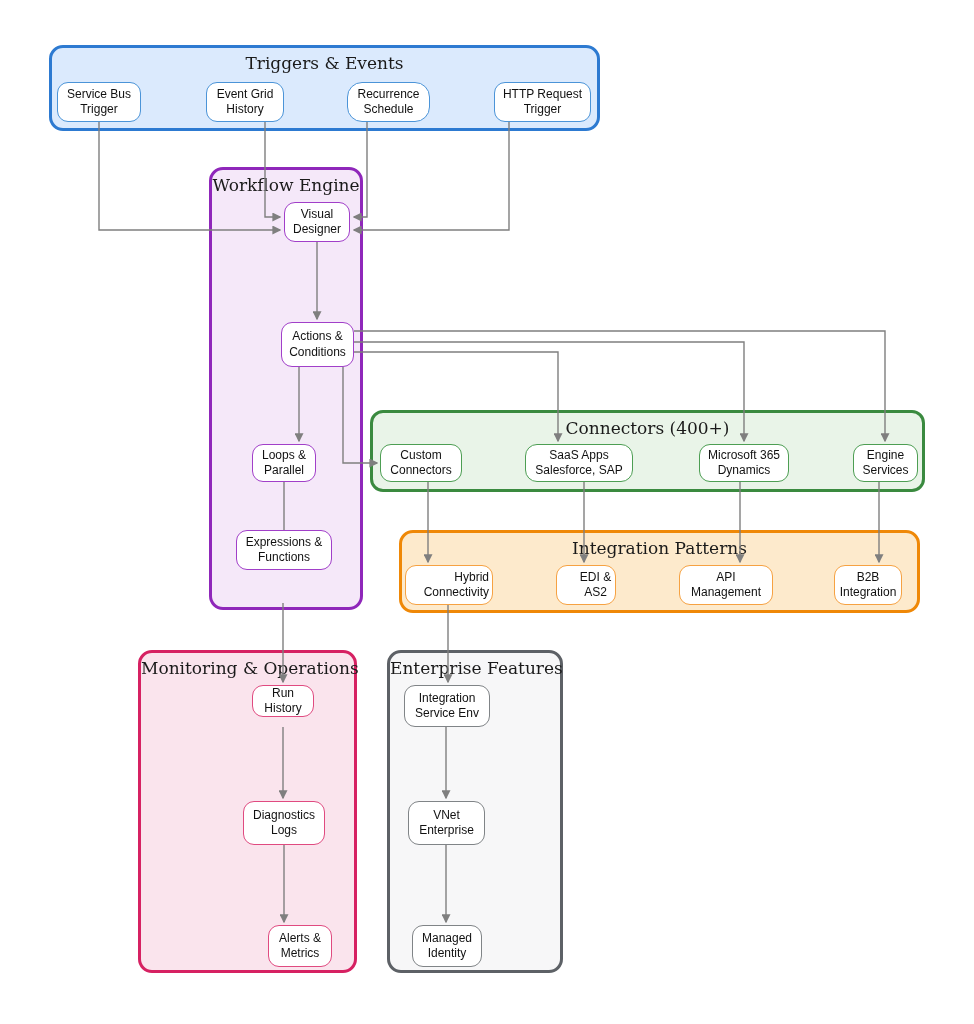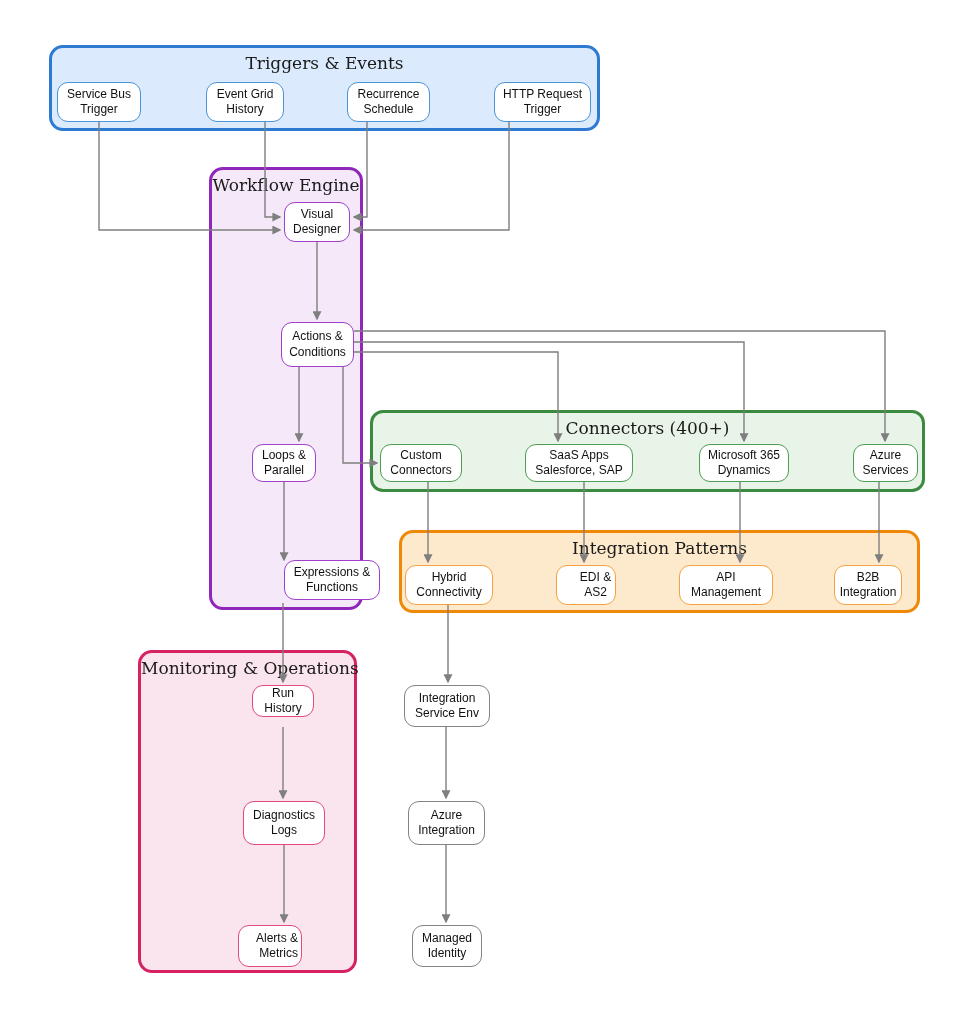--- a/index.html
+++ b/index.html
@@ -84,20 +84,23 @@
   </div>
 
   <div class="section sec-patterns" style="left:399px; top:530px; width:521px; height:83px;">
     <div class="section-title">Integration Patterns</div>
   </div>
 
   <div class="section sec-monitoring" style="left:138px; top:650px; width:219px; height:323px;">
     <div class="section-title">Monitoring &amp; Operations</div>
   </div>
 
+  <div class="section sec-enterprise" style="left:387px; top:650px; width:176px; height:323px;">
+    <div class="section-title">Enterprise Features</div>
+  </div>
 
   <svg class="edges" width="974" height="1024" viewBox="0 0 974 1024">
     <defs>
       <marker id="arrow" viewBox="0 0 10 10" refX="8.5" refY="5" markerWidth="9" markerHeight="9" orient="auto" markerUnits="userSpaceOnUse">
         <path d="M0,0 L10,5 L0,10 z" fill="#7f7f7f"></path>
       </marker>
     </defs>
     <polyline points="99,122 99,230 280,230" marker-end="url(#arrow)"></polyline>
     <polyline points="265,122 265,217 280,217" marker-end="url(#arrow)"></polyline>
     <polyline points="367,122 367,217 354,217" marker-end="url(#arrow)"></polyline>
@@ -116,39 +119,39 @@
     <polyline points="879,482 879,562" marker-end="url(#arrow)"></polyline>
     <polyline points="448,605 448,682" marker-end="url(#arrow)"></polyline>
     <polyline points="283,727 283,798" marker-end="url(#arrow)"></polyline>
     <polyline points="284,845 284,922" marker-end="url(#arrow)"></polyline>
     <polyline points="446,727 446,798" marker-end="url(#arrow)"></polyline>
     <polyline points="446,845 446,922" marker-end="url(#arrow)"></polyline>
   </svg>
 
   <div class="node nd-triggers" style="left:57px;  top:82px; width:84px; height:40px;">Service Bus Trigger</div>
   <div class="node nd-triggers" style="left:206px; top:82px; width:78px; height:40px;">Event Grid History</div>
-  <div class="node nd-triggers" style="left:347px; top:82px; width:83px; height:40px;">Recurrence Schedule</div>
+  <div class="node nd-triggers" style="left:347px; top:82px; width:83px; height:40px;border-radius:15px;">Recurrence Schedule</div>
   <div class="node nd-triggers" style="left:494px; top:82px; width:97px; height:40px;">HTTP Request Trigger</div>
 
   <div class="node nd-workflow" style="left:284px; top:202px; width:66px; height:40px;">Visual Designer</div>
   <div class="node nd-workflow" style="left:281px; top:322px; width:73px; height:45px;">Actions &amp; Conditions</div>
   <div class="node nd-workflow" style="left:252px; top:444px; width:64px; height:38px;">Loops &amp; Parallel</div>
-  <div class="node nd-workflow" style="left:236px; top:560px; width:96px; height:40px;margin-left:48px;">Expressions &amp; Functions</div>
+  <div class="node nd-workflow" style="left:236px; top:530px; width:96px; height:40px;">Expressions &amp; Functions</div>
 
   <div class="node nd-connectors" style="left:380px; top:444px; width:82px; height:38px;">Custom Connectors</div>
-  <div class="node nd-connectors" style="left:525px; top:444px; width:108px; height:38px;">SaaS Apps Salesforce, SAP</div>
+  <div class="node nd-connectors" style="left:525px; top:444px; width:108px; height:38px;border-radius:12px;">SaaS Apps Salesforce, SAP</div>
   <div class="node nd-connectors" style="left:699px; top:444px; width:90px; height:38px;">Microsoft 365 Dynamics</div>
-  <div class="node nd-connectors" style="left:853px; top:444px; width:65px; height:38px;">Azure Services</div>
+  <div class="node nd-connectors" style="left:853px; top:444px; width:65px; height:38px;">Engine Services</div>
 
-  <div class="node nd-patterns" style="left:405px; top:565px; width:88px; height:40px;">Hybrid Connectivity</div>
+  <div class="node nd-patterns" style="left:405px; top:565px; width:88px; height:40px;text-align:right;">Hybrid Connectivity</div>
   <div class="node nd-patterns" style="left:556px; top:565px; width:60px; height:40px;padding-left:22px;">EDI &amp; AS2</div>
   <div class="node nd-patterns" style="left:679px; top:565px; width:94px; height:40px;">API Management</div>
   <div class="node nd-patterns" style="left:834px; top:565px; width:68px; height:40px;">B2B Integration</div>
 
   <div class="node nd-monitoring" style="left:252px; top:685px; width:62px; height:32px;">Run History</div>
   <div class="node nd-monitoring" style="left:243px; top:801px; width:82px; height:44px;">Diagnostics Logs</div>
-  <div class="node nd-monitoring" style="left:238px; top:925px; width:64px; height:42px;text-align:right;">Alerts &amp; Metrics</div>
+  <div class="node nd-monitoring" style="left:268px; top:925px; width:64px; height:42px;">Alerts &amp; Metrics</div>
 
   <div class="node nd-enterprise" style="left:404px; top:685px; width:86px; height:42px;">Integration Service Env</div>
-  <div class="node nd-enterprise" style="left:408px; top:801px; width:77px; height:44px;">Azure Integration</div>
+  <div class="node nd-enterprise" style="left:408px; top:801px; width:77px; height:44px;">VNet Enterprise</div>
   <div class="node nd-enterprise" style="left:412px; top:925px; width:70px; height:42px;">Managed Identity</div>
 
 </div>
 
 </body></html>

